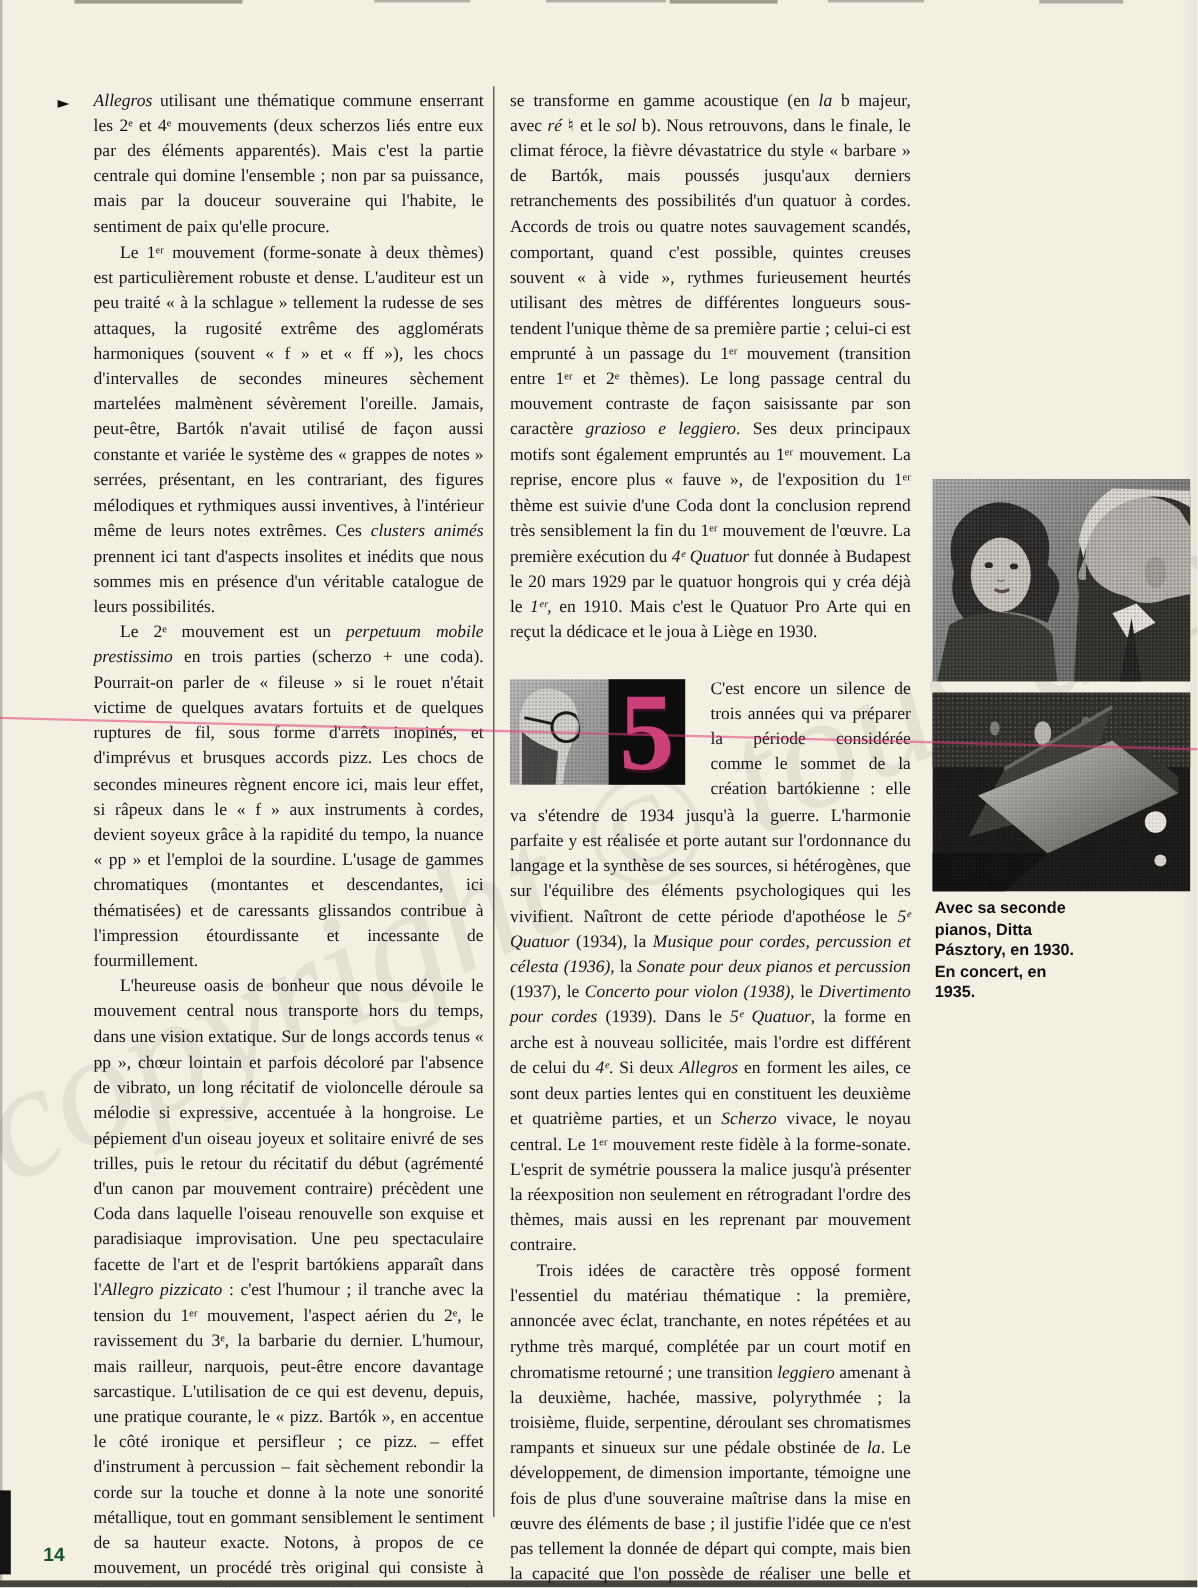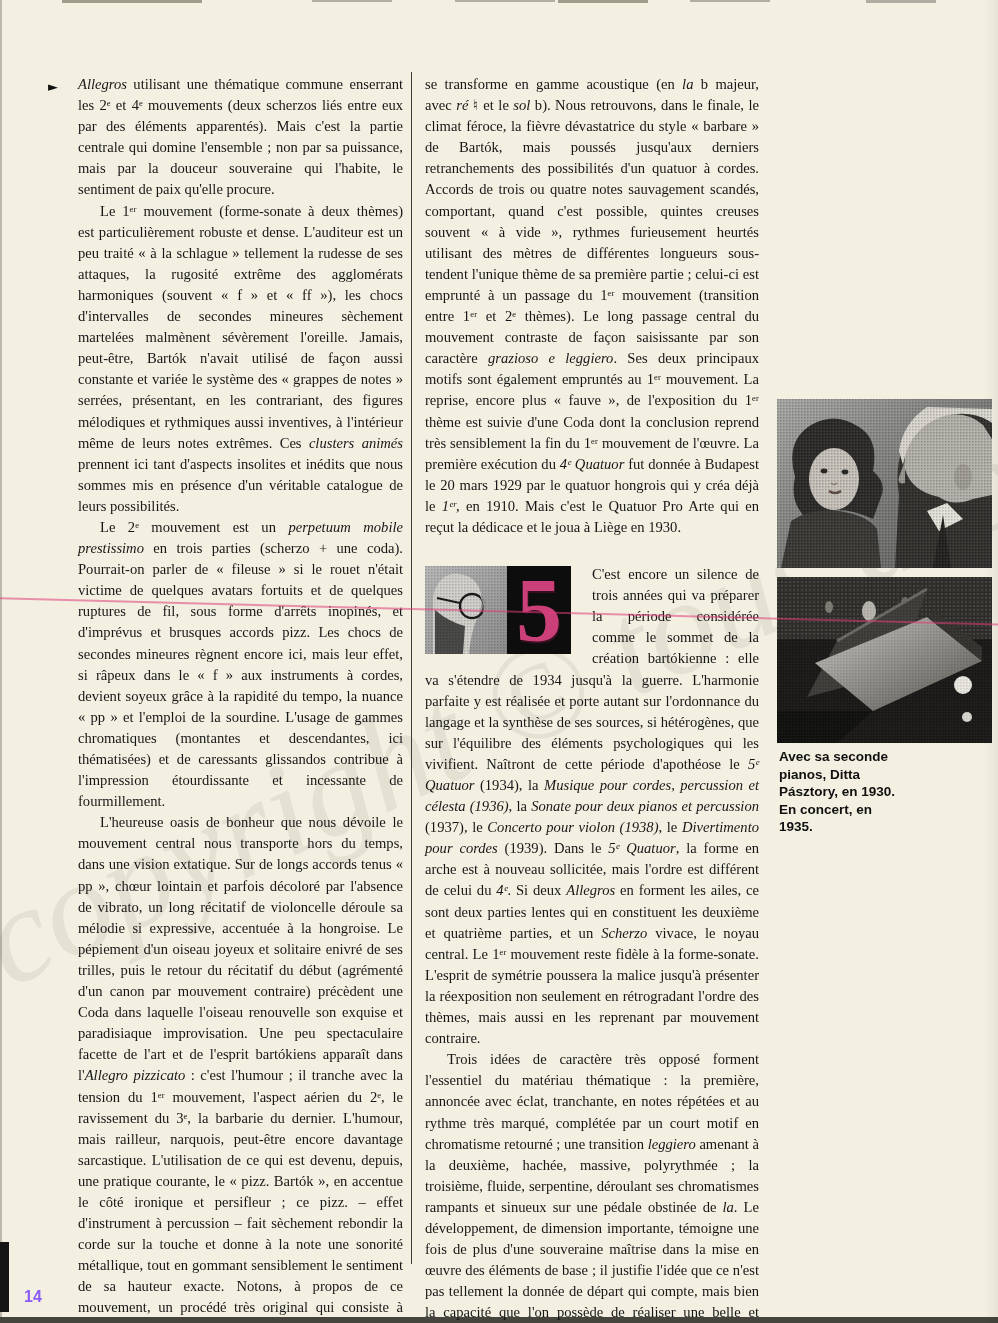--- a/index.html
+++ b/index.html
@@ -43,21 +43,21 @@
   .headline{position:absolute;left:778px;top:84px;width:205px;z-index:2;}
   .hl{font:bold 22.5px/27.4px "Liberation Sans",sans-serif;color:#c81f4b;
     transform:scaleX(.84);transform-origin:0 50%;white-space:nowrap;letter-spacing:.2px;}
   .photo{position:absolute;left:777px;width:215px;z-index:2;}
   .photo svg{display:block;}
   .photo1{top:399px;height:169px;}
   .photo2{top:577px;height:166px;}
   .caption{position:absolute;left:779px;top:748px;width:170px;z-index:2;}
   .caption div{font:bold 13.5px/17.5px "Liberation Sans",sans-serif;color:#101010;}
 
-  .pagenum{position:absolute;left:24px;top:1288px;font:bold 16px "Liberation Sans",sans-serif;color:#8b5cf6;z-index:3;}
+  .pagenum{position:absolute;left:36px;top:1288px;font:bold 16px "Liberation Sans",sans-serif;color:#14532d;z-index:3;}
 </style>
 </head>
 <body>
 
 <div class="page">
 
   <div class="top-dash" style="left:62px;width:140px;background:#84826f;"></div>
   <div class="top-dash" style="left:312px;width:80px;height:2px;"></div>
   <div class="top-dash" style="left:455px;width:100px;height:2px;"></div>
   <div class="top-dash" style="left:558px;width:90px;background:#84826f;"></div>

